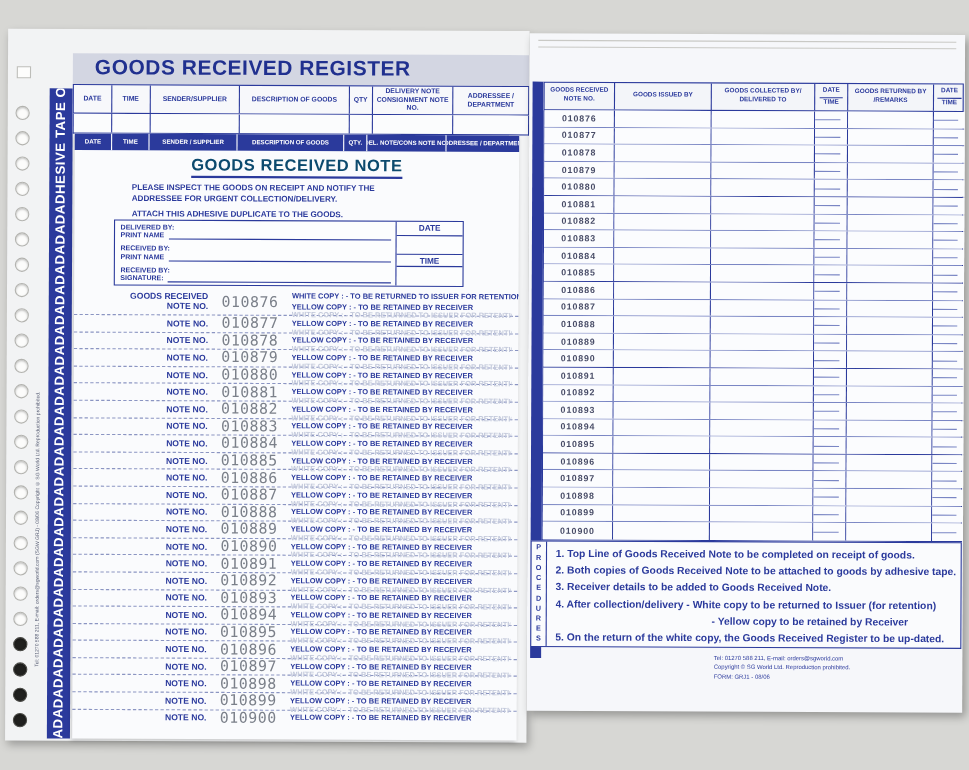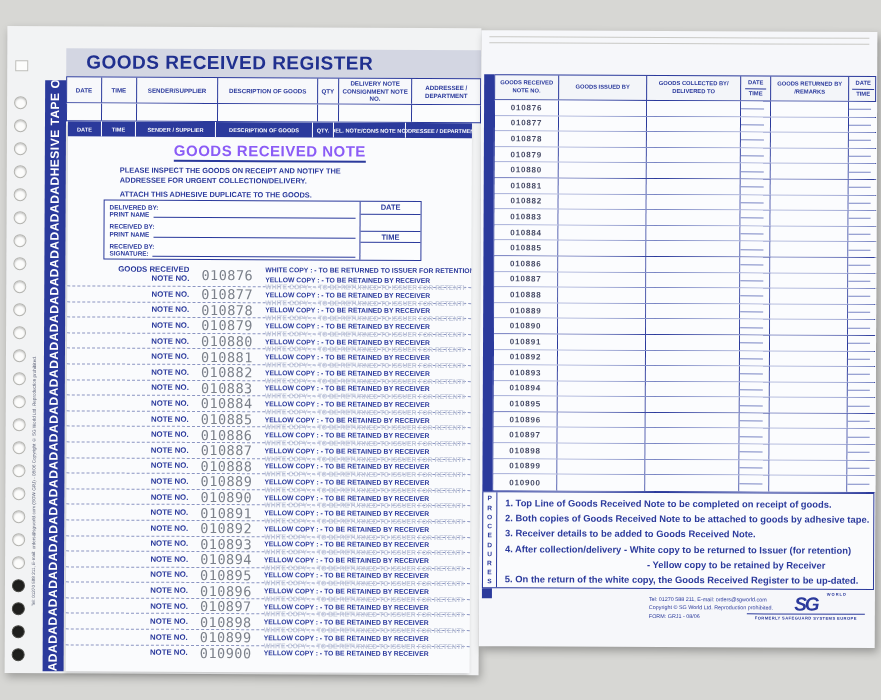--- a/index.html
+++ b/index.html
@@ -33,21 +33,21 @@
   #lt-empty .cell:last-child{border-right:none;}
 
   
   #note-sheet{position:absolute;left:61px;top:95px;width:404px;height:550px;background:#fafbfd;
     box-shadow:-1px 2px 4px rgba(0,0,0,.18);}
   #nt-head{position:absolute;left:0;top:0;width:100%;height:15px;background:#2b3a9c;}
   #nt-head .cell{display:flex;align-items:center;justify-content:center;color:#fff;
     font-size:5.6px;font-weight:bold;border-right:1px solid #fff;overflow:hidden;white-space:nowrap;}
   #nt-head .cell:last-child{border-right:none;}
   #gr-note-title{position:absolute;left:0;top:20px;width:100%;text-align:center;}
-  #gr-note-title span{display:inline-block;color:#8b5cf6;font-weight:bold;font-size:15px;
+  #gr-note-title span{display:inline-block;color:#0c4a6e;font-weight:bold;font-size:15px;
     letter-spacing:.5px;border-bottom:2px solid #2b3a9c;padding-bottom:1px;}
   #note-instr{position:absolute;left:52px;top:44px;width:300px;color:#2b3a9c;font-weight:bold;
     font-size:7.4px;line-height:1.35;}
   #note-instr .attach{margin-top:4px;}
   #fields-box{position:absolute;left:36px;top:78px;width:318px;height:60px;border:1.5px solid #2b3a9c;
     display:flex;background:#fcfdfe;}
   #fields-left{width:255px;padding:3px 4px 2px 5px;display:flex;flex-direction:column;justify-content:space-between;}
   .fieldgroup .flabel{font-size:6.4px;font-weight:bold;color:#2b3a9c;line-height:1.1;}
   .fline{display:flex;align-items:flex-end;}
   .flabel2{font-size:6.4px;font-weight:bold;color:#2b3a9c;margin-right:4px;line-height:1.1;}
@@ -618,19 +618,14 @@
           <div class="pitem indent">- Yellow copy to be retained by Receiver</div>
           <div class="pitem">5. On the return of the white copy, the Goods Received Register to be up-dated.</div>
         </div>
     </div>
 
     <div id="rp-footer-info">
       <div>Tel: 01270 588 211, E-mail: orders@sgworld.com</div>
       <div>Copyright © SG World Ltd. Reproduction prohibited.</div>
       <div class="form">FORM: GRJ1 - 08/06</div>
     </div>
-    <div id="rp-logo">
-      <span class="world">WORLD</span>
-      <span class="sg">SG</span>
-      <span class="sub">FORMERLY SAFEGUARD SYSTEMS EUROPE</span>
-    </div>
   </div>
 </div>
 
 </body></html>

